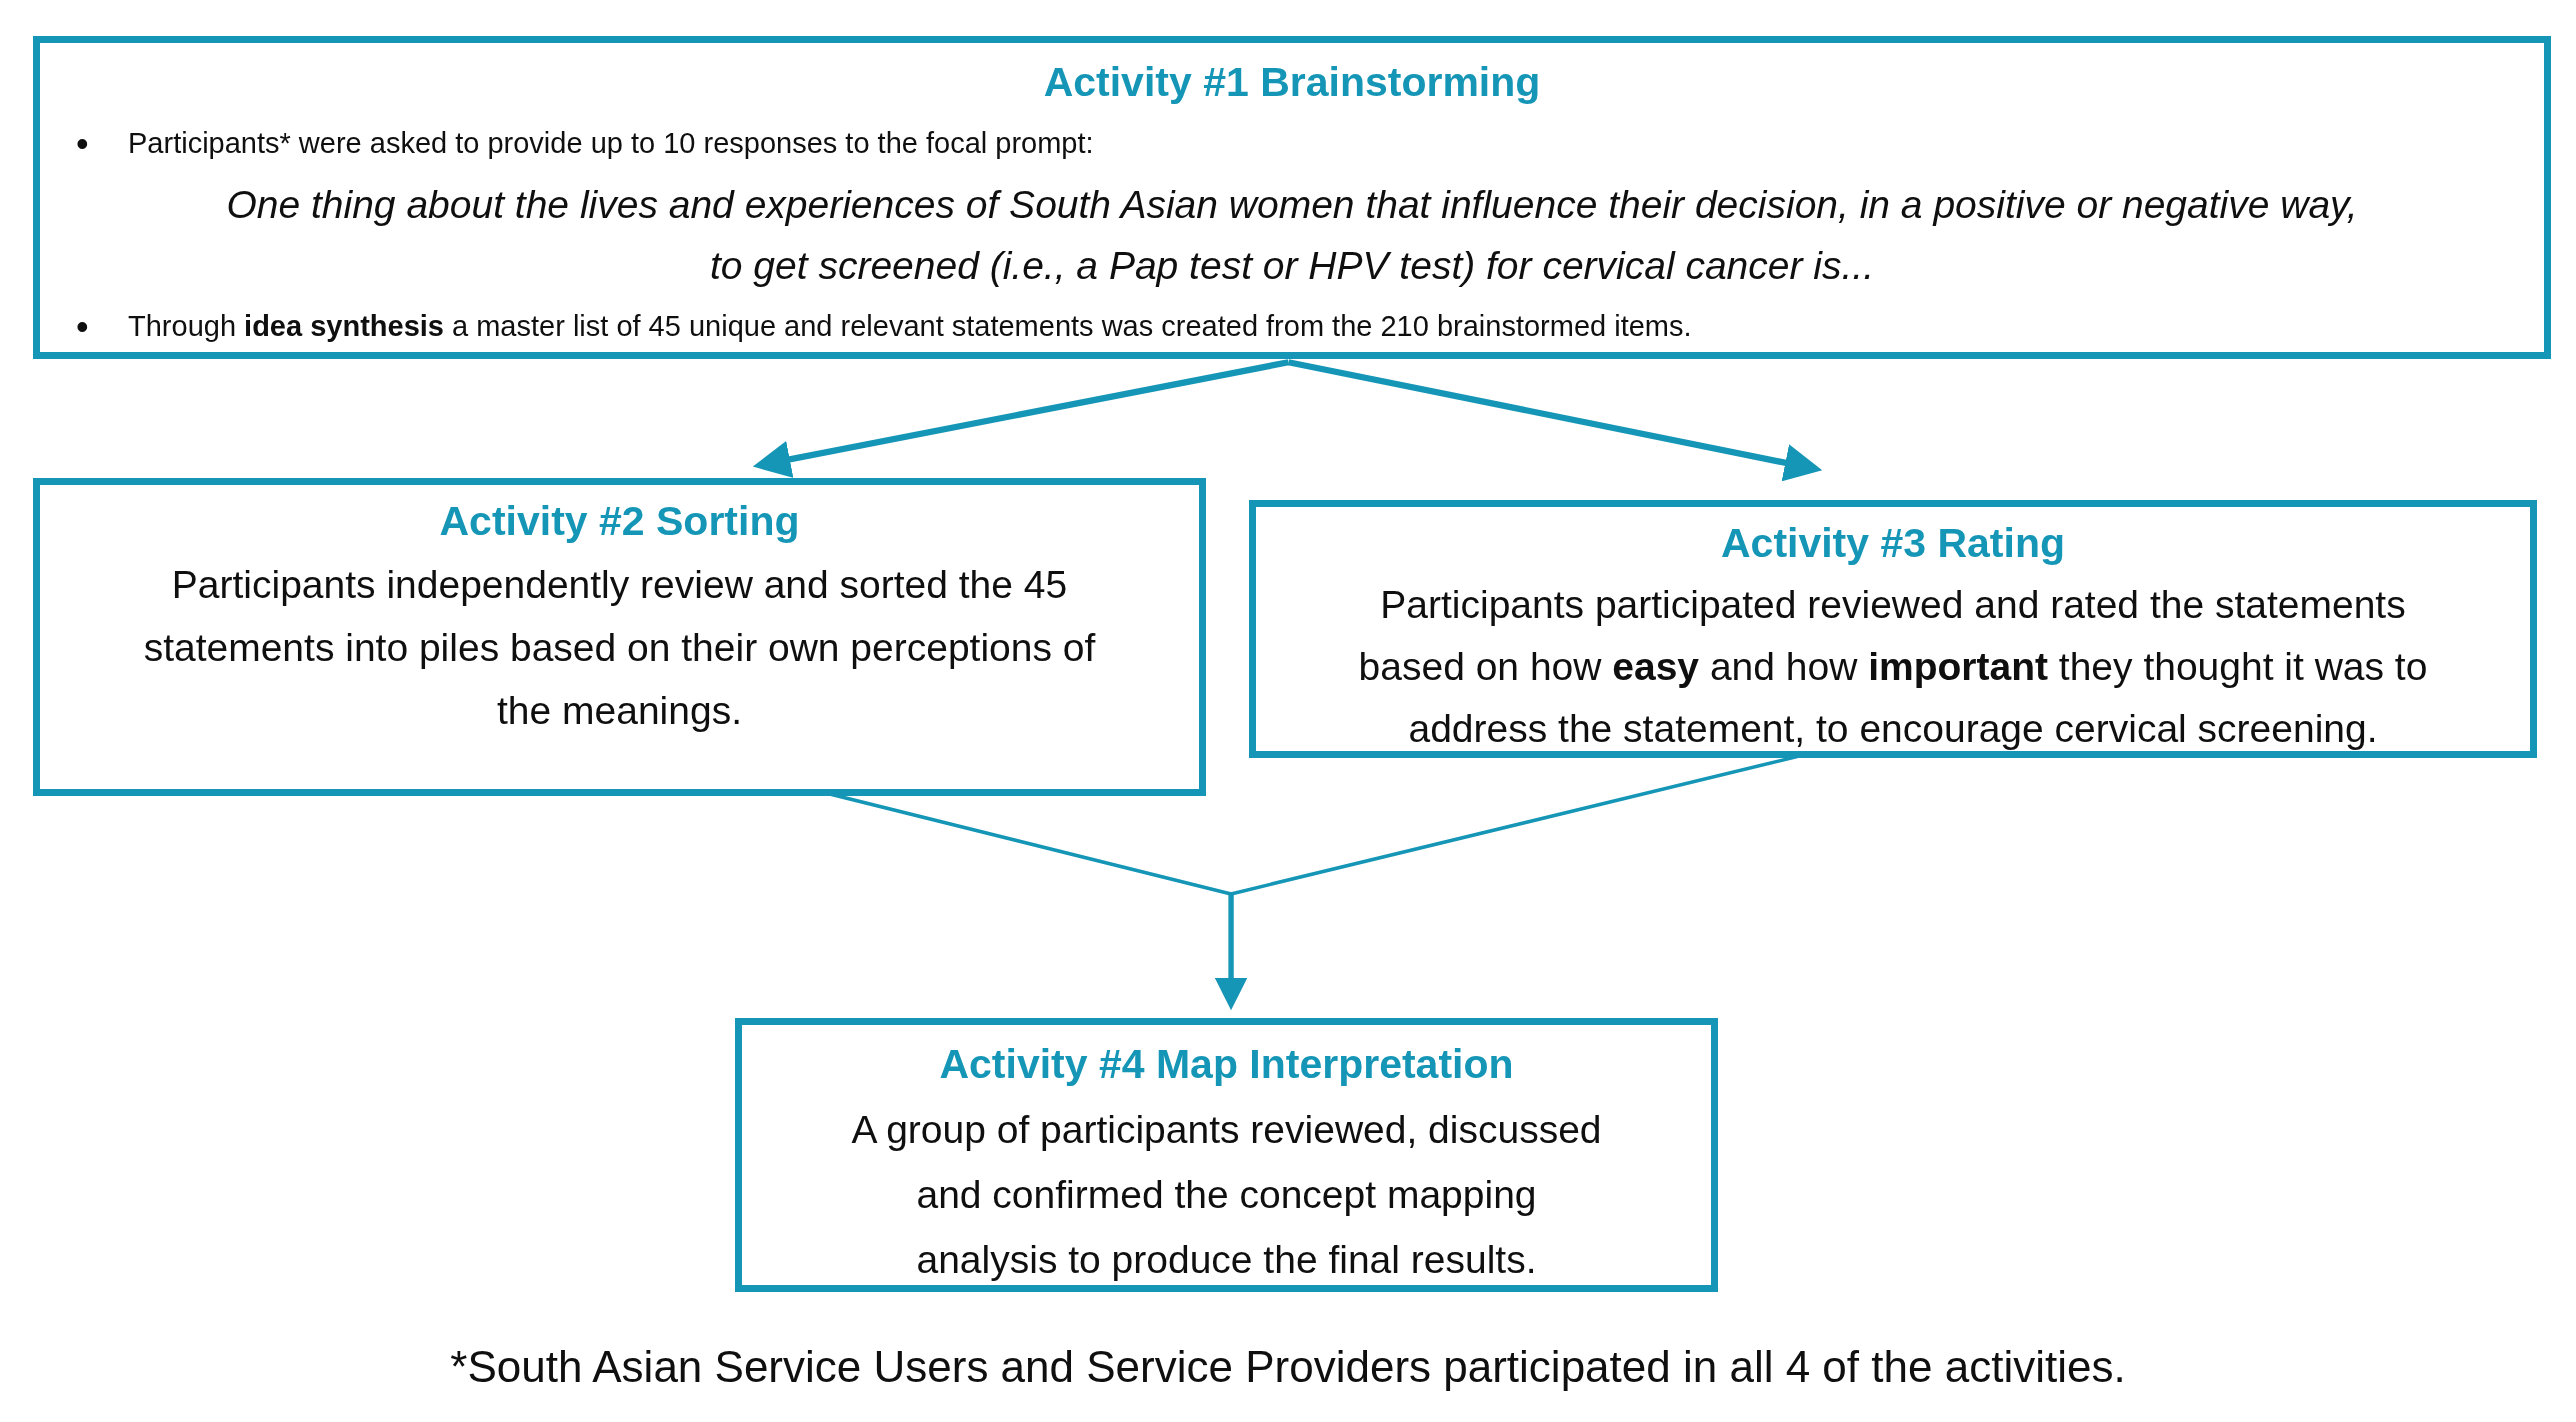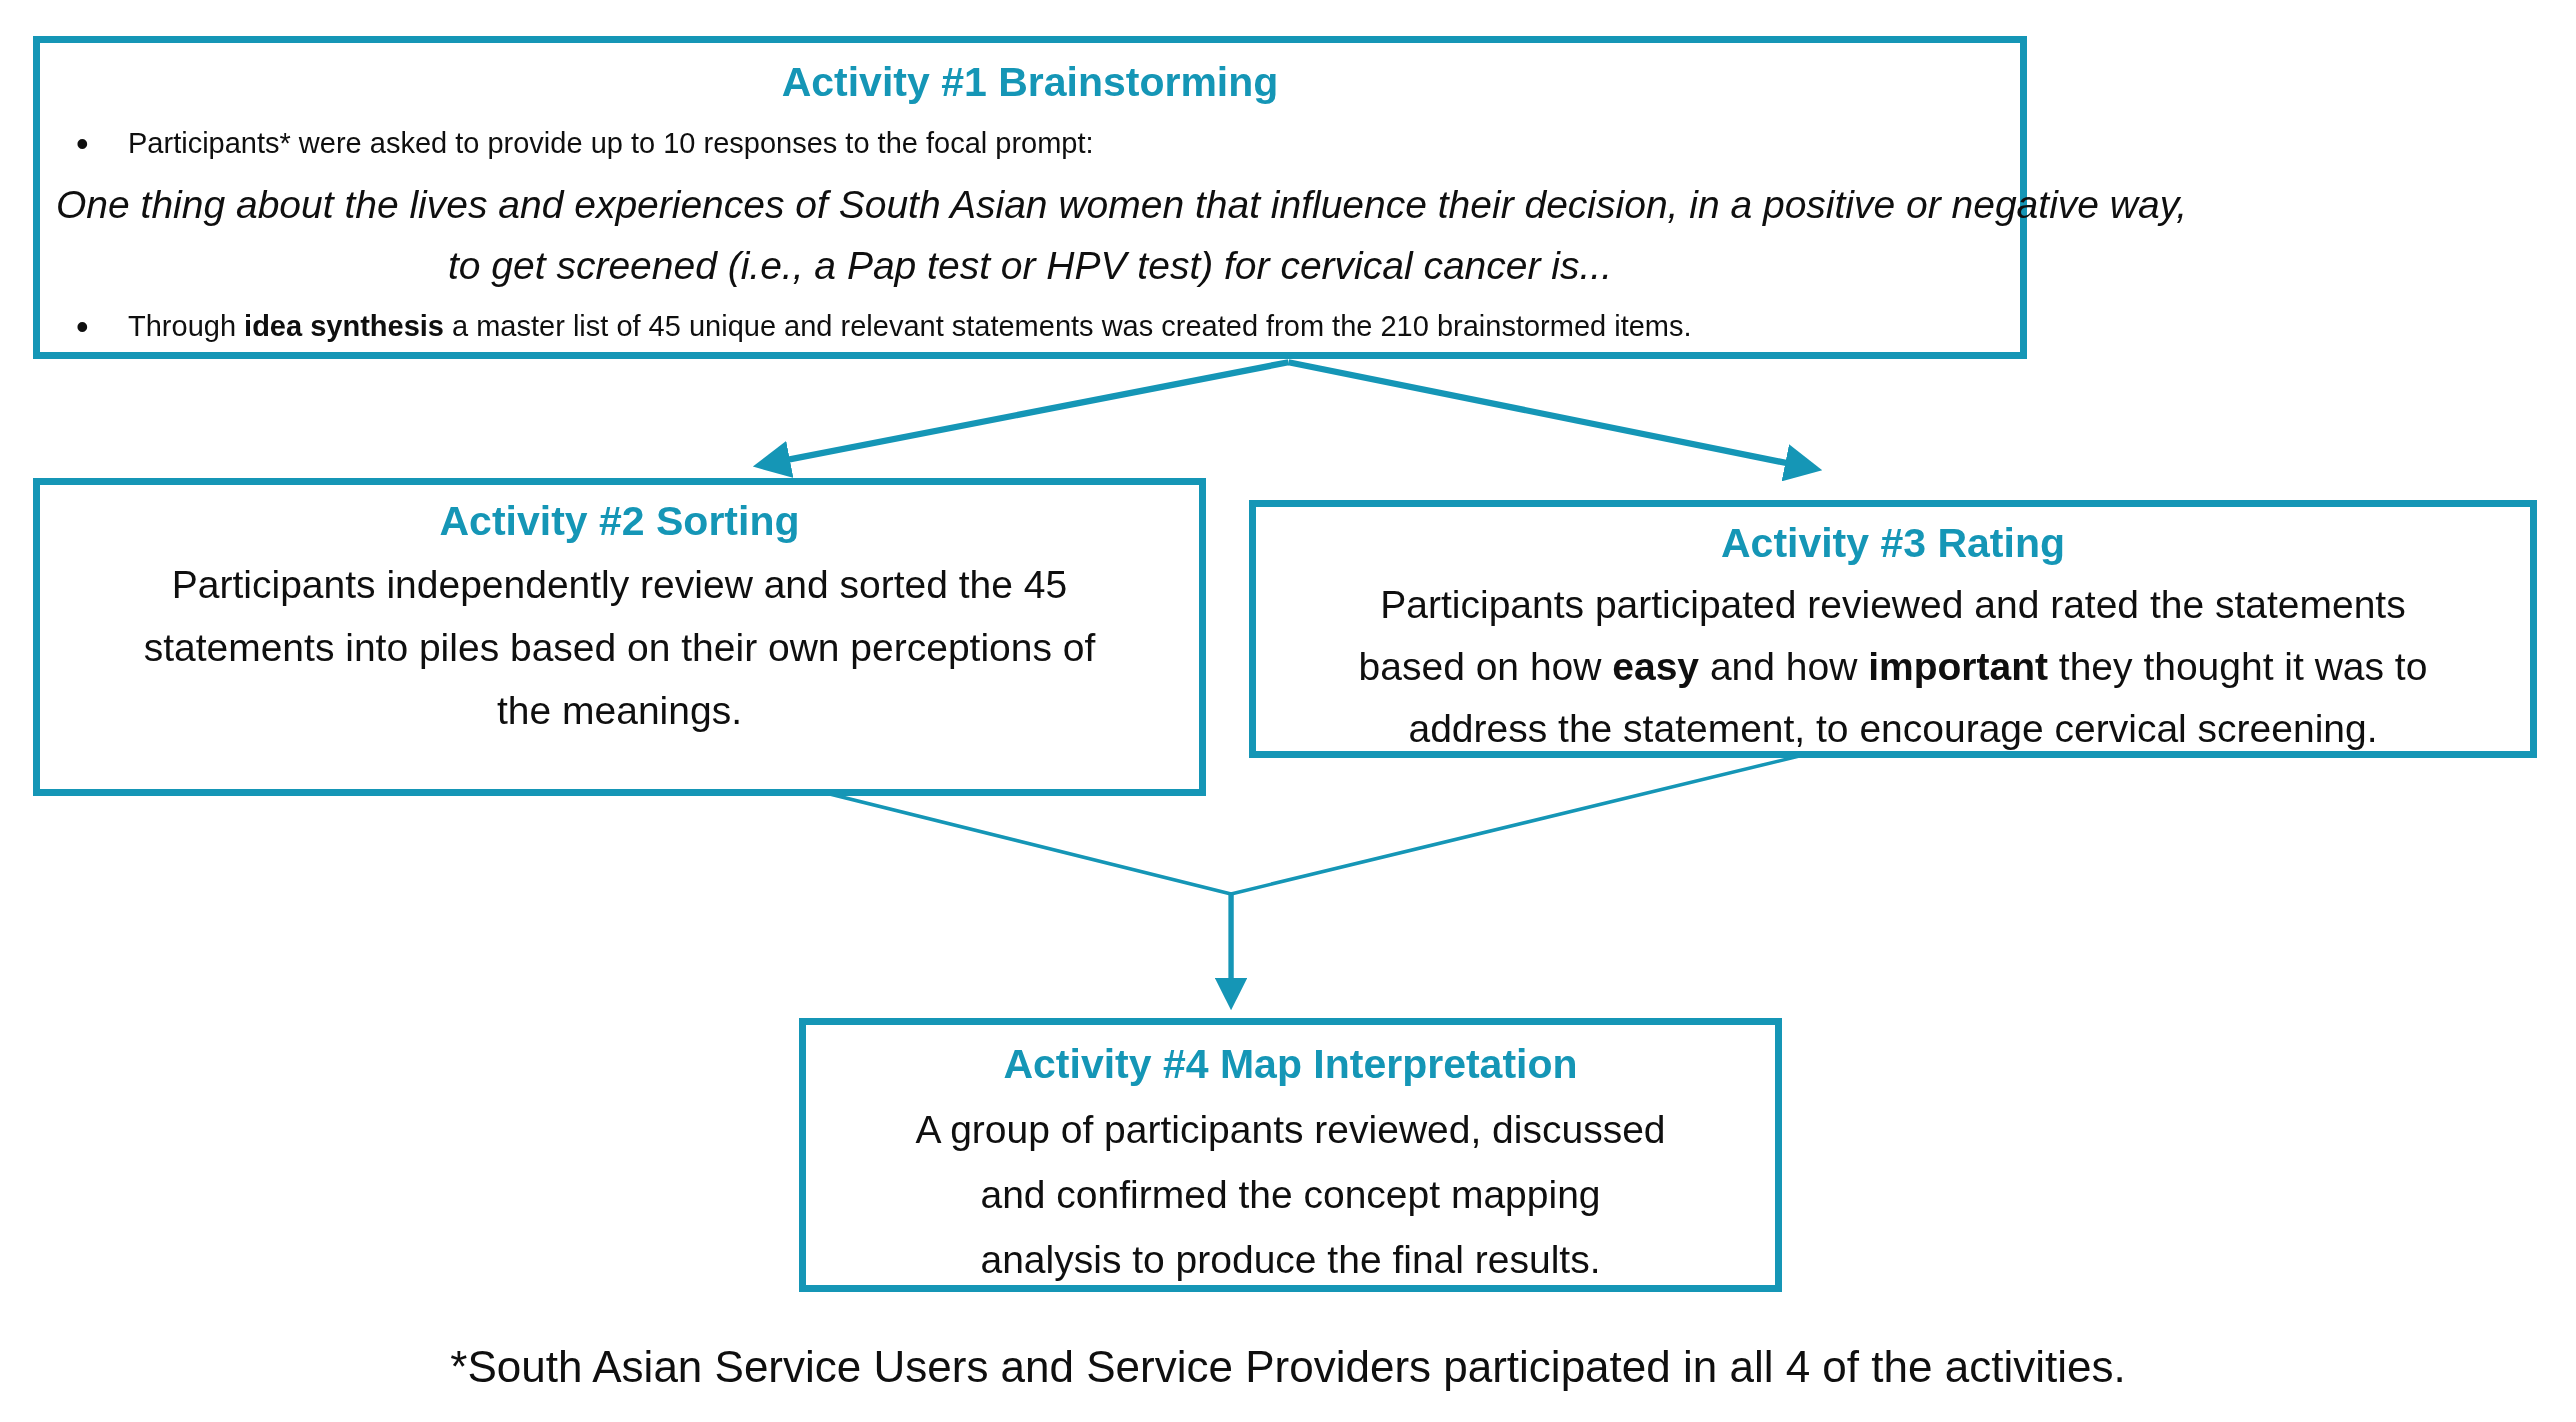--- a/index.html
+++ b/index.html
@@ -33,21 +33,21 @@
     font-weight:bold;
     font-size:41px;
     color:var(--accent);
   }
   .body-line{
     text-align:center;
     font-size:39px;
     white-space:nowrap;
   }
   
-  .box1{left:33px;top:36px;width:1994px;height:323px;padding:9px 16px 0 16px;}
+  .box1{left:33px;top:36px;width:2518px;height:323px;padding:9px 16px 0 16px;}
   .box1 .row{line-height:61px;}
   .bullet-row{display:flex;align-items:flex-start;text-align:left;}
   .bullet-marker{
     flex:0 0 72px;
     padding-left:20px;
     box-sizing:border-box;
     font-size:36px;
   }
   .bullet-text{
     flex:1 1 auto;
@@ -60,21 +60,21 @@
     font-size:39px;
     white-space:nowrap;
   }
   
   .box2{left:33px;top:478px;width:1173px;height:318px;padding:5.4px 9px 0 9px;}
   .box2 .row{line-height:63px;}
   
   .box3{left:1249px;top:475px;width:1288px;height:258px;padding:5.4px 9px 0 9px;margin-top:25px;}
   .box3 .row{line-height:62px;}
   
-  .box4{left:799px;top:1018px;width:983px;height:274px;padding:7.2px 9px 0 9px;}
+  .box4{left:735px;top:1018px;width:983px;height:274px;padding:7.2px 9px 0 9px;}
   .box4 .row{line-height:65px;}
   .footnote{
     position:absolute;
     left:0;top:1341px;width:2576px;
     text-align:center;
     font-size:44px;
     line-height:52px;
     color:var(--ink);
   }
   b{font-weight:bold;}

